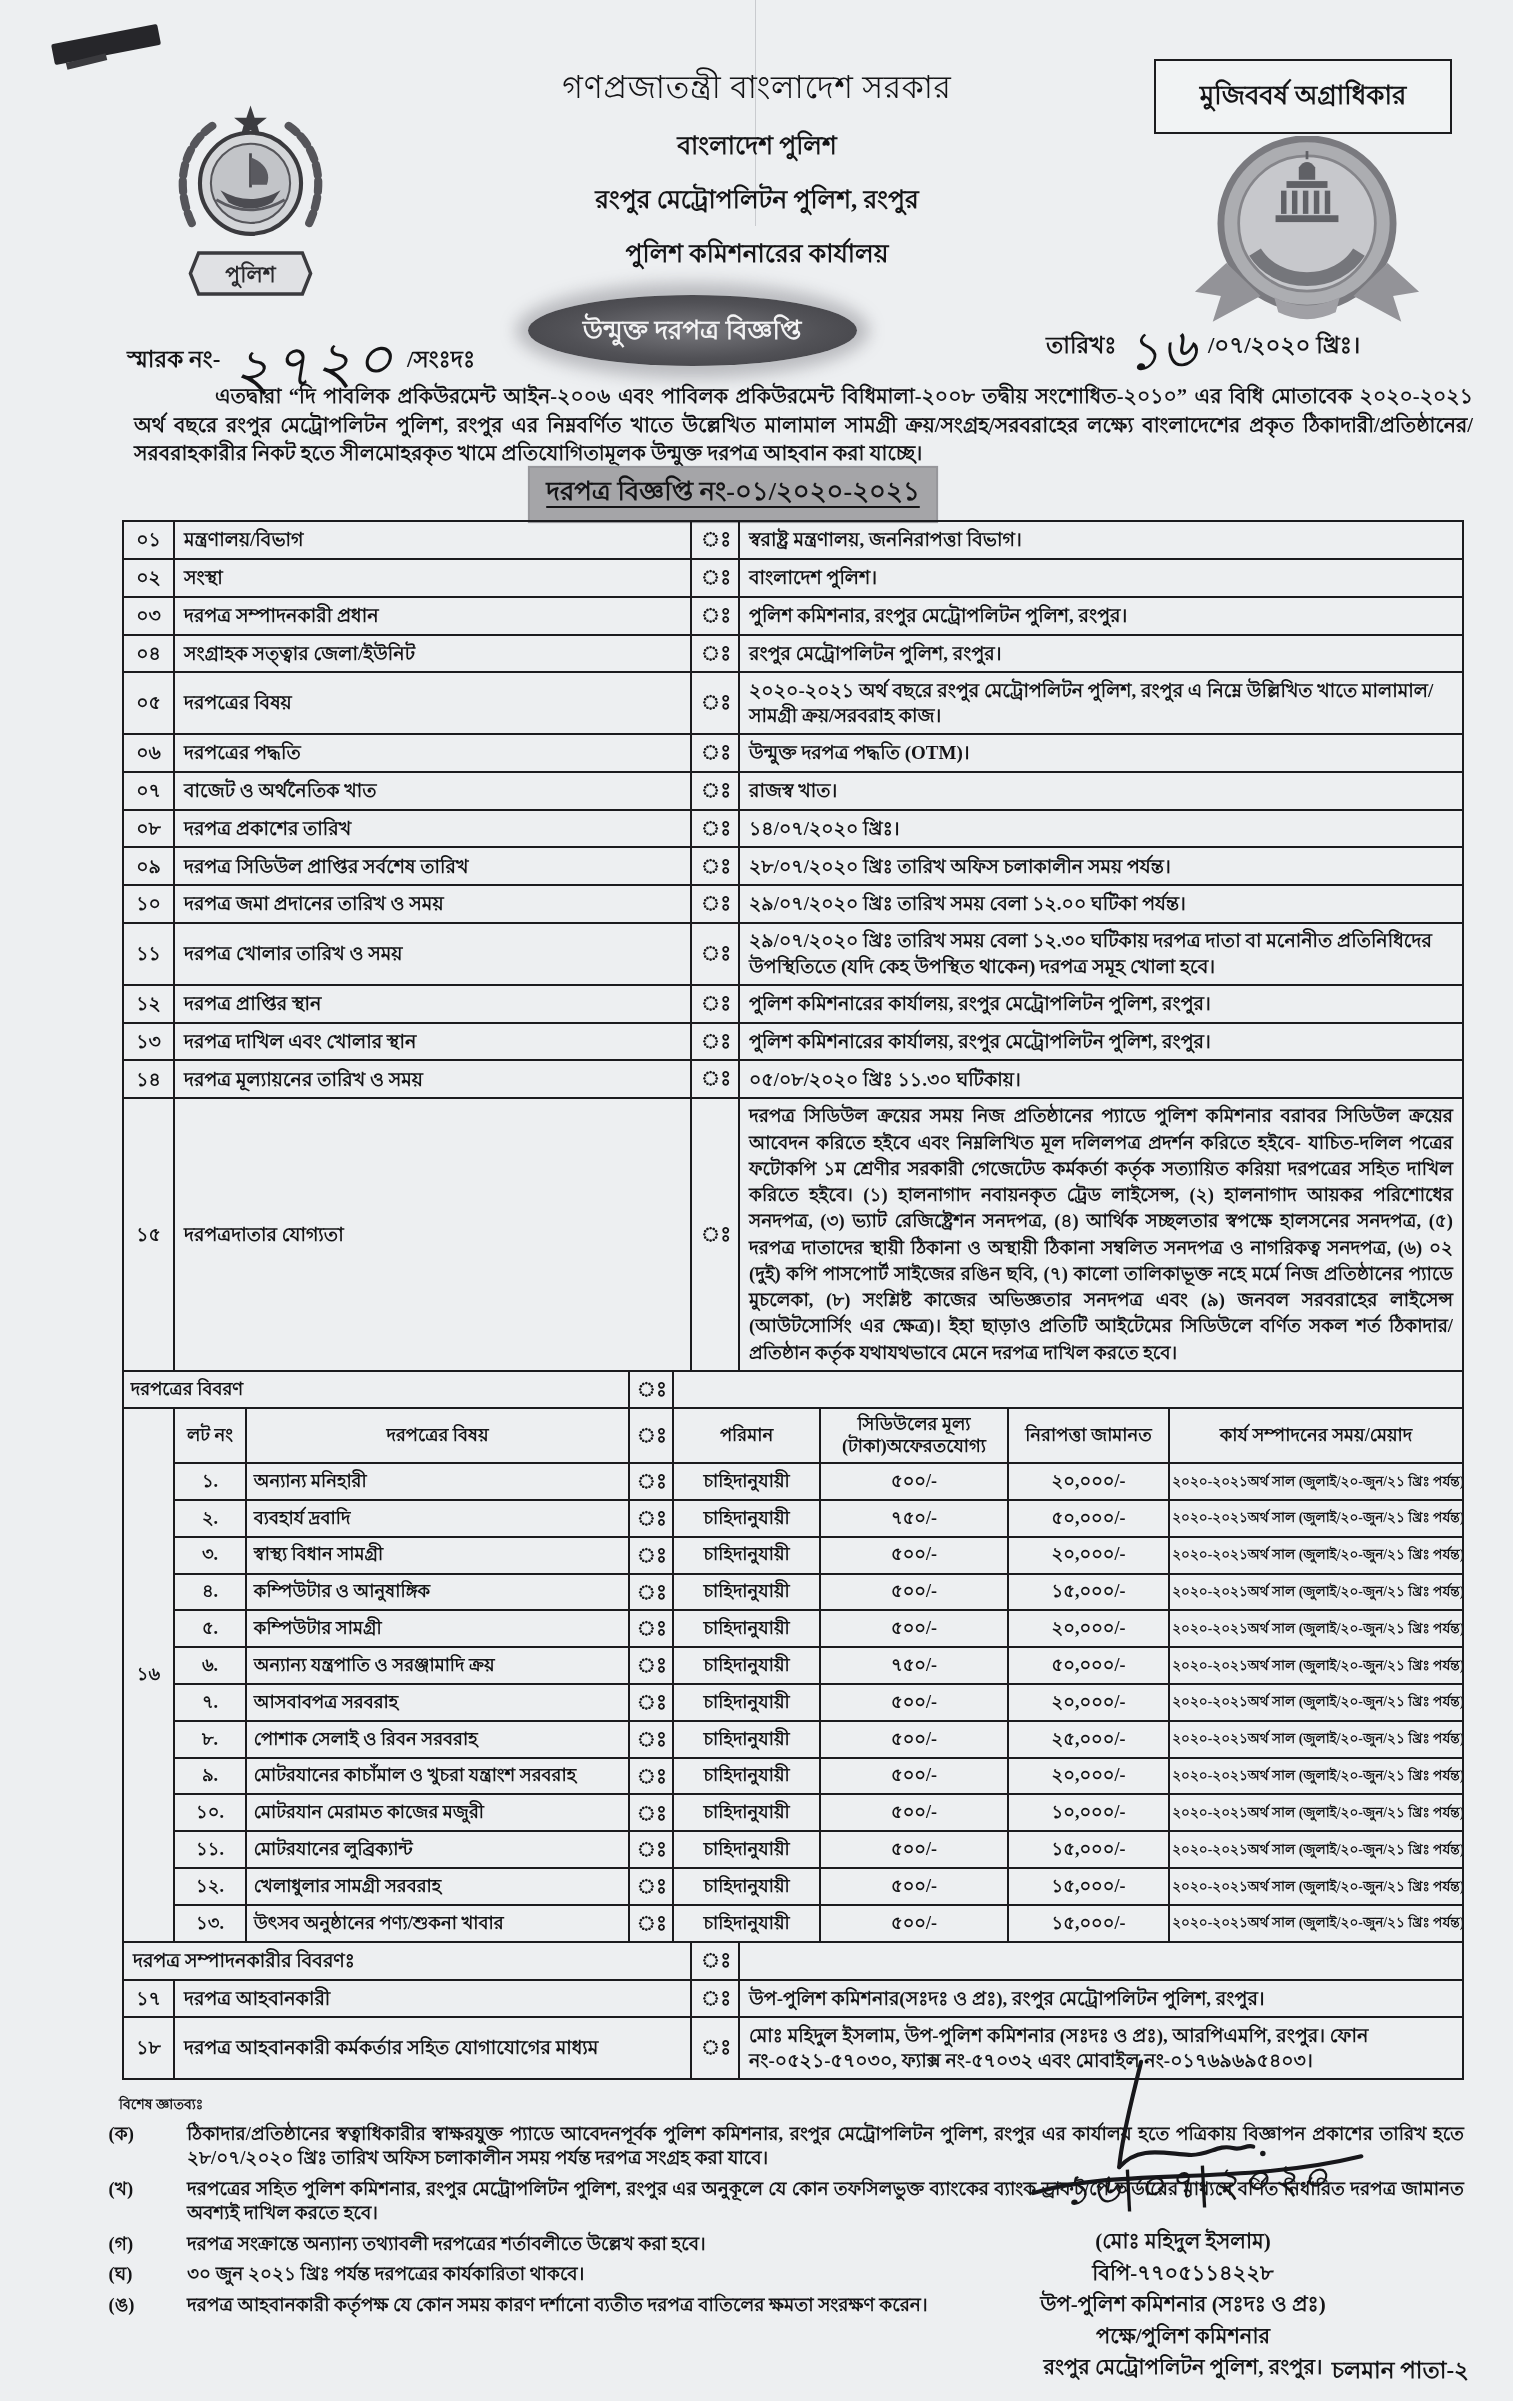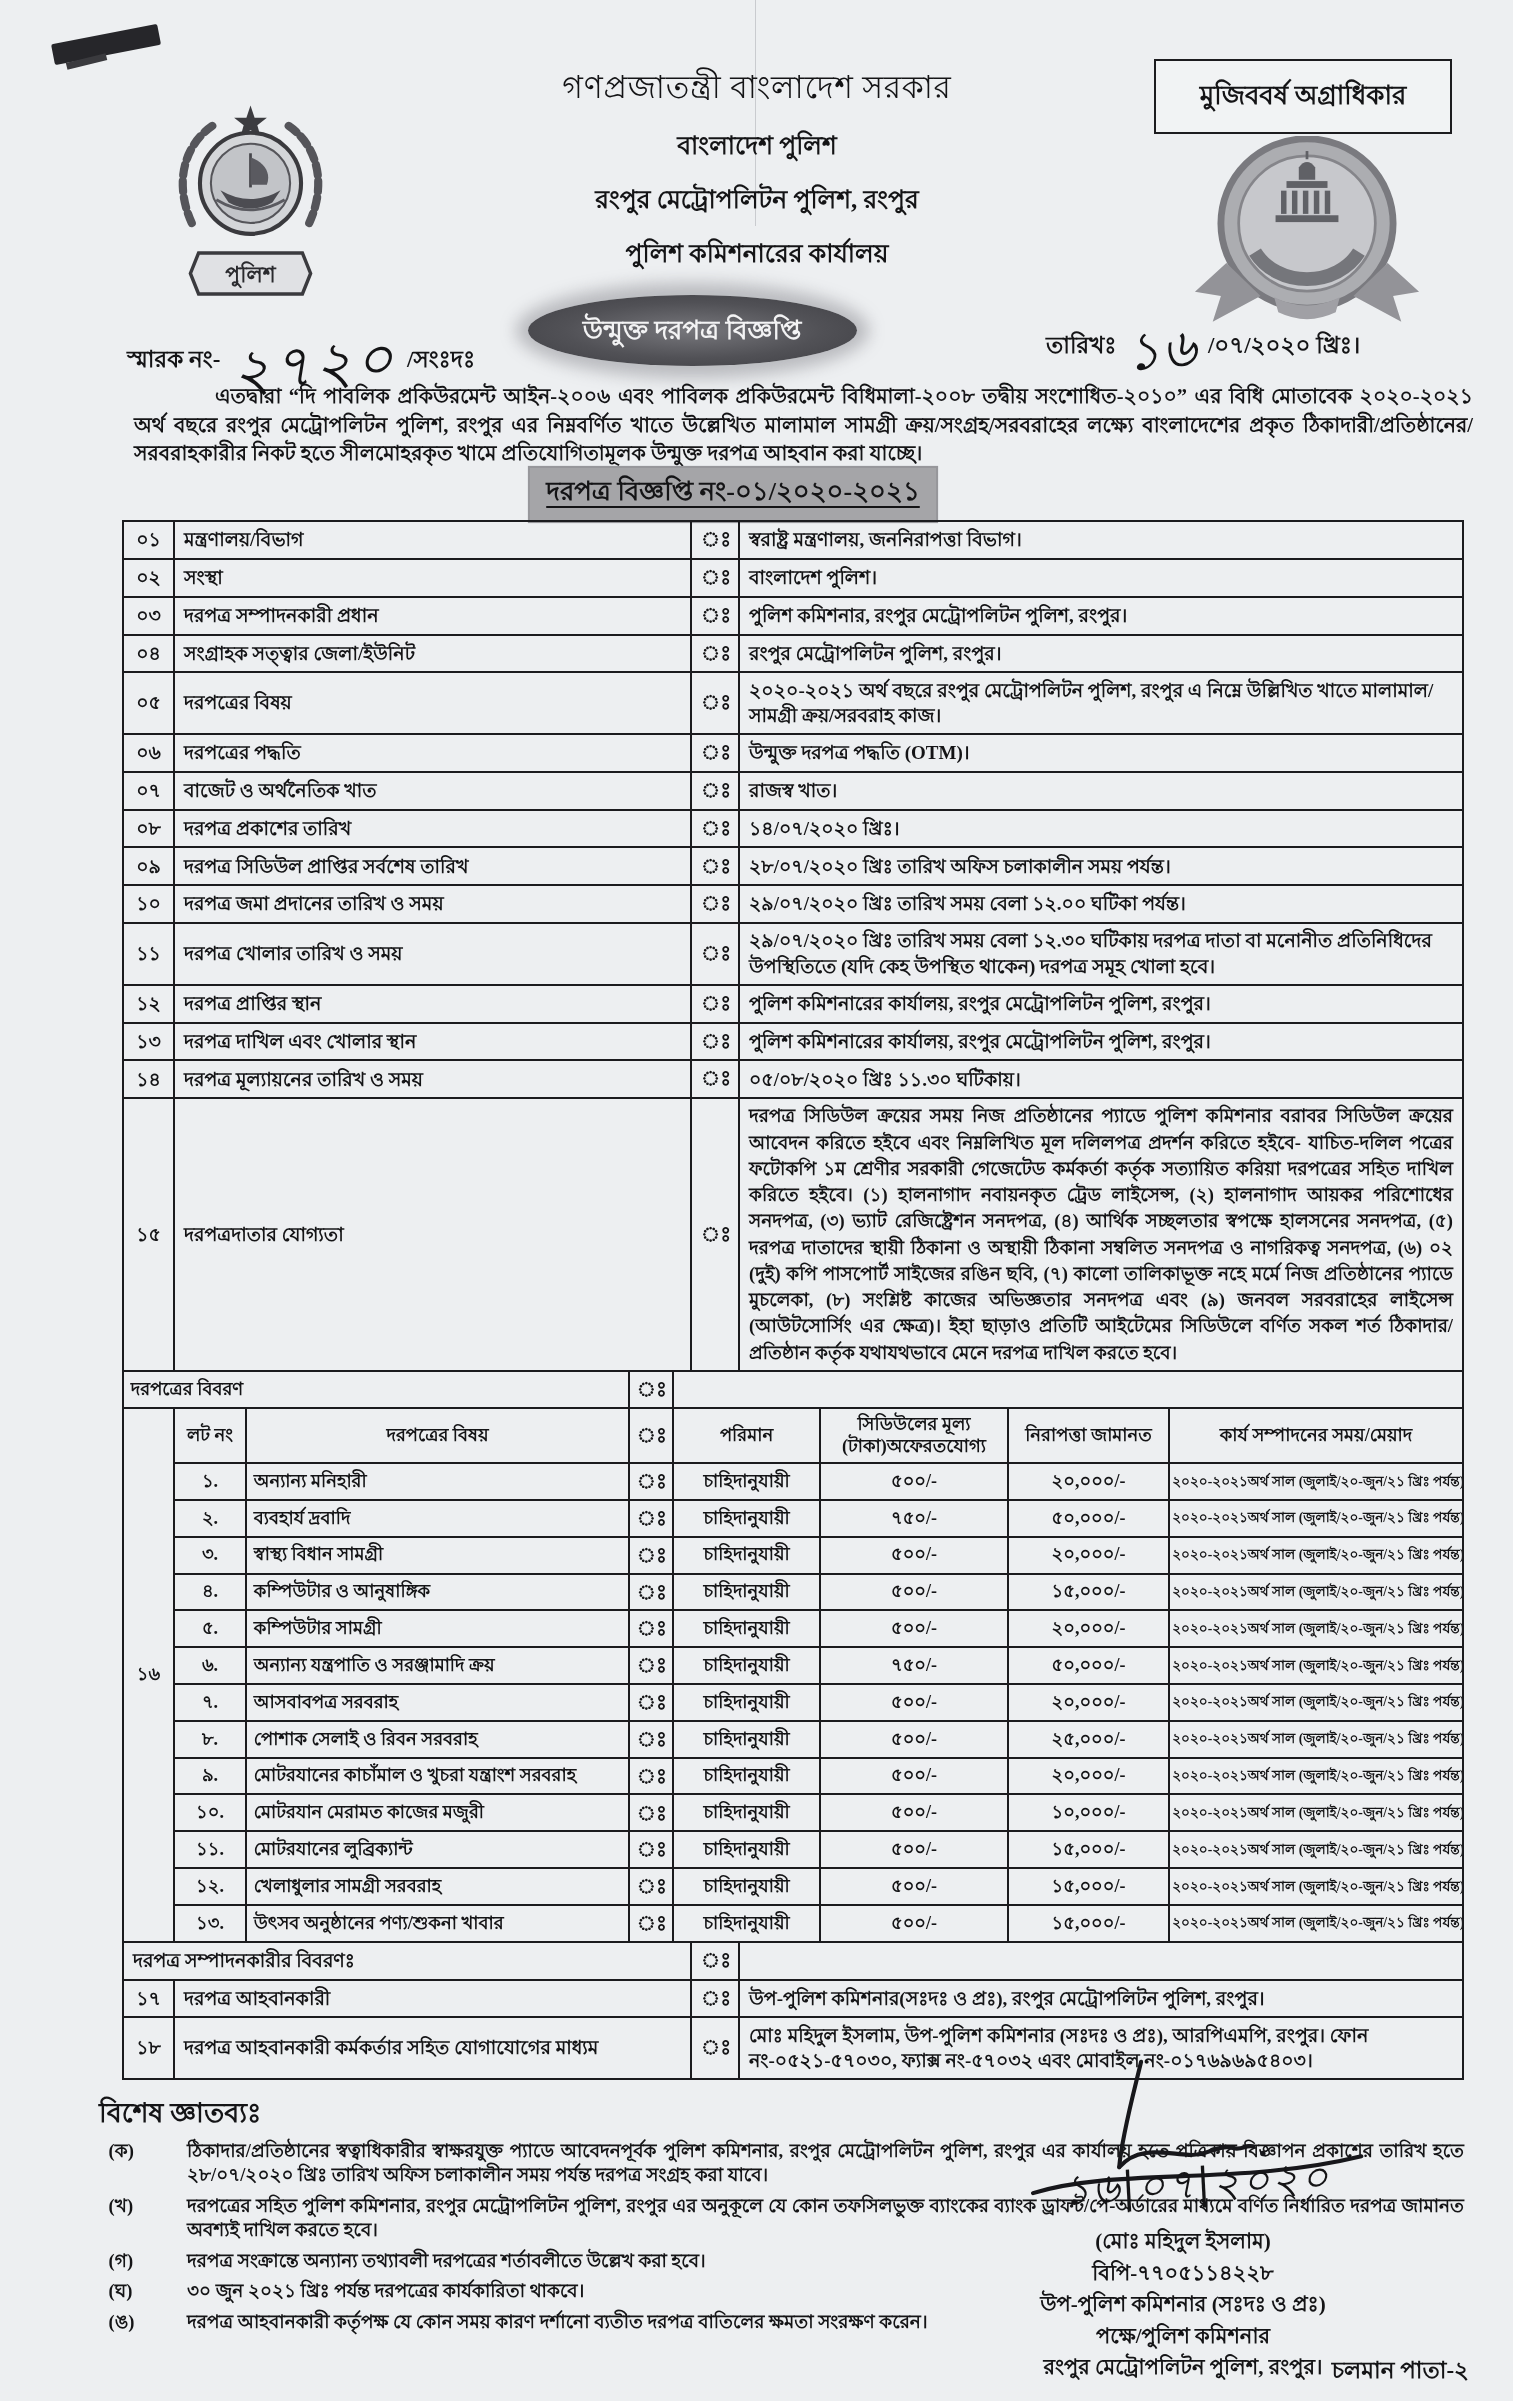--- a/index.html
+++ b/index.html
@@ -62,21 +62,21 @@
   .c-sl{text-align:center;padding-left:2.7px !important;padding-right:2.7px !important;}
   .c-colon{text-align:center;font-size:20.5px !important;}
   .c-center{text-align:center;}
   .v-just{text-align:justify;line-height:1.42 !important;font-size:18.5px !important;}
   .lot .hdr-cell{text-align:center;line-height:1.25;}
   .dur{font-size:13.7px !important;white-space:nowrap;overflow:hidden;text-align:center;padding:4.1px 2.1px !important;}
   .sec-label{font-size:20px;}
 
   
   .notes{margin-top:16.4px;margin-left:-23px;width:1365px;font-size:18.5px;font-weight:bold;line-height:1.32;}
-  .notes-title{font-size:27px;margin-bottom:6.8px;}
+  .notes-title{font-size:14px;margin-bottom:6.8px;margin-left:20px;}
   .note-row{display:flex;margin-bottom:6.2px;}
   .note-key{width:88px;flex:none;padding-left:9.6px;box-sizing:border-box;}
   .note-text{flex:1;text-align:justify;}
 
   
   .sig-block{position:absolute;left:964px;top:2059px;width:438px;text-align:center;}
   .sig-svg{display:block;margin:0 auto -8.2px;}
   .sig-date{font-size:42px;margin:-45px 0 4.1px 27px;transform:rotate(-3deg);letter-spacing:2.1px;}
   .sig-line{font-size:21px;font-weight:bold;line-height:1.5;}
 

